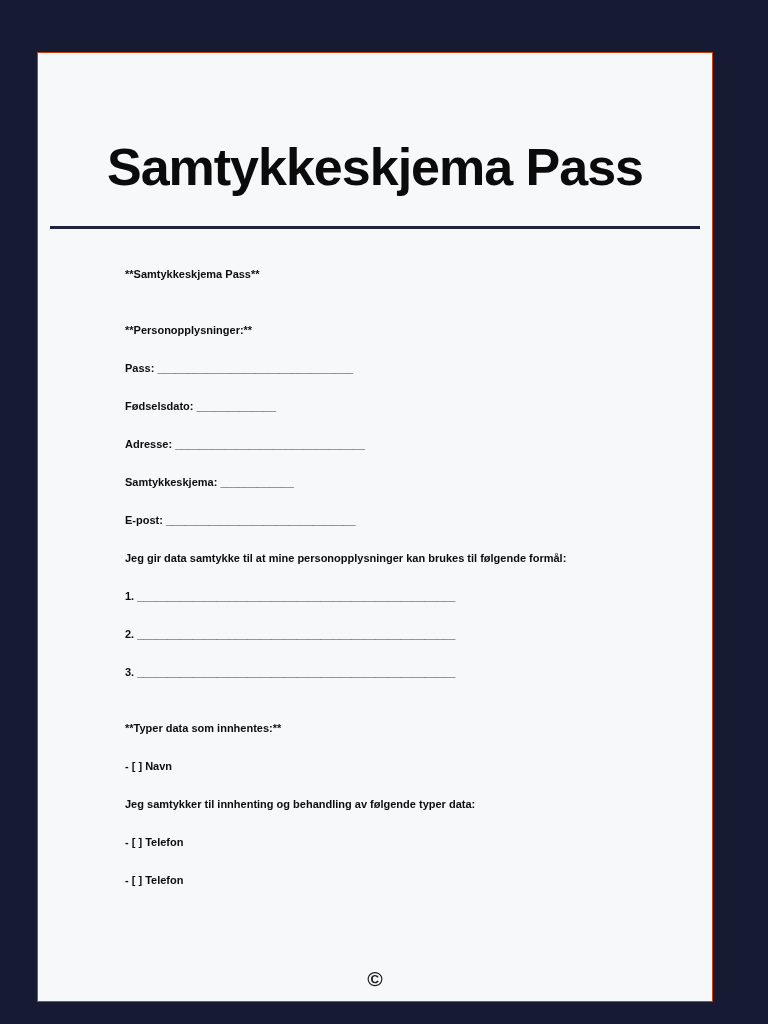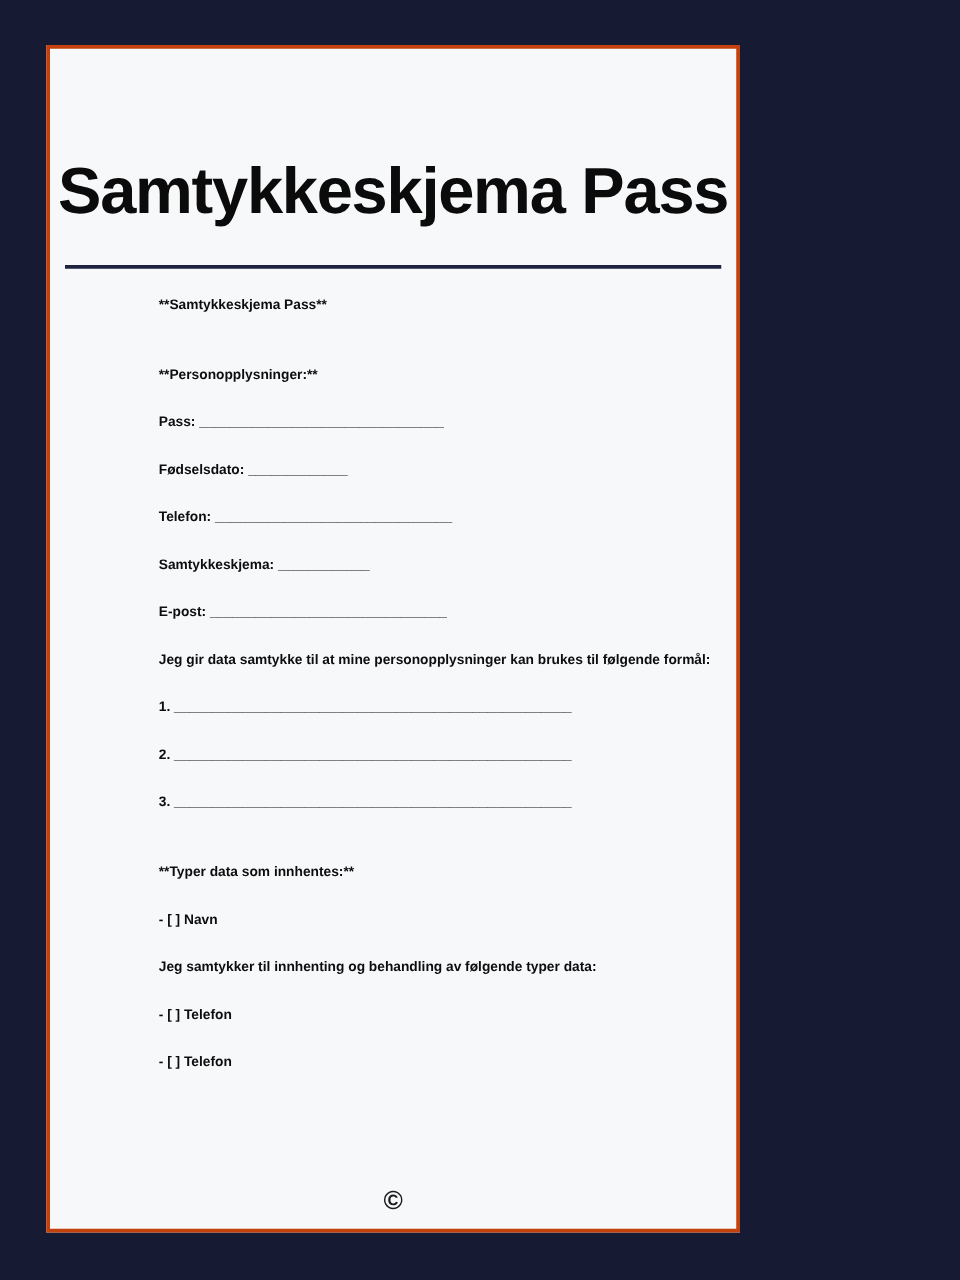--- a/index.html
+++ b/index.html
@@ -9,25 +9,25 @@
     height: 1024px;
     overflow: hidden;
   }
   body {
     background: #171a33;
     font-family: "Liberation Sans", sans-serif;
   }
   .sheet {
     position: absolute;
     left: 37px;
-    top: 36px;
-    width: 555px;
+    top: 52px;
+    width: 676px;
     height: 950px;
     background: #f7f8fa;
-    border: 3px solid #c2410c;
+    border: 1px solid #c2410c;
     box-sizing: border-box;
   }
   .doc-title {
     margin-top: 88px;
     text-align: center;
     font-size: 52px;
     line-height: 52px;
     font-weight: bold;
     letter-spacing: -1px;
     color: #0b0b0b;
@@ -35,21 +35,21 @@
   }
   .title-rule {
     height: 3px;
     background: #1e2340;
     margin: 33px 12px 0 12px;
   }
   .doc-body {
     display: flex;
     flex-direction: column;
     row-gap: 24px;
-    padding: 22px 20px 0 87px;
+    padding: 38px 20px 0 87px;
     font-size: 11px;
     line-height: 14px;
     font-weight: bold;
     color: #0d0d0d;
   }
   .doc-body p {
     margin: 0;
     white-space: nowrap;
   }
   .doc-body p.section-start {
@@ -74,21 +74,21 @@
 
   <div class="doc-title">Samtykkeskjema Pass</div>
 
   <div class="title-rule"></div>
 
   <div class="doc-body">
     <p>**Samtykkeskjema Pass**</p>
     <p class="section-start">**Personopplysninger:**</p>
     <p>Pass: ________________________________</p>
     <p>Fødselsdato: _____________</p>
-    <p>Telefon: _______________________________</p>
+    <p>Adresse: _______________________________</p>
     <p>Samtykkeskjema: ____________</p>
     <p>E-post: _______________________________</p>
     <p>Jeg gir data samtykke til at mine personopplysninger kan brukes til følgende formål:</p>
     <p>1. ____________________________________________________</p>
     <p>2. ____________________________________________________</p>
     <p>3. ____________________________________________________</p>
     <p class="section-start">**Typer data som innhentes:**</p>
     <p>- [ ] Navn</p>
     <p>Jeg samtykker til innhenting og behandling av følgende typer data:</p>
     <p>- [ ] Telefon</p>

